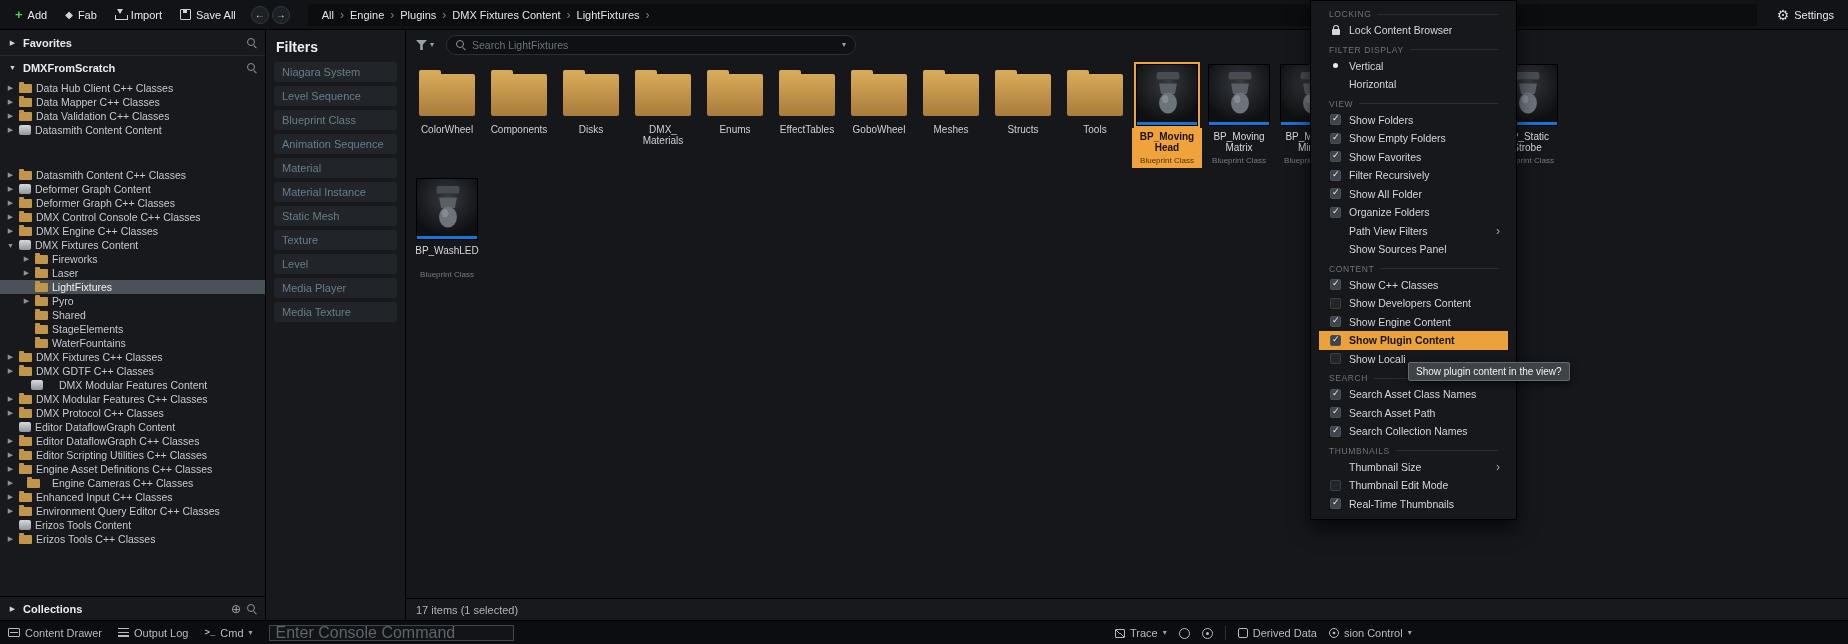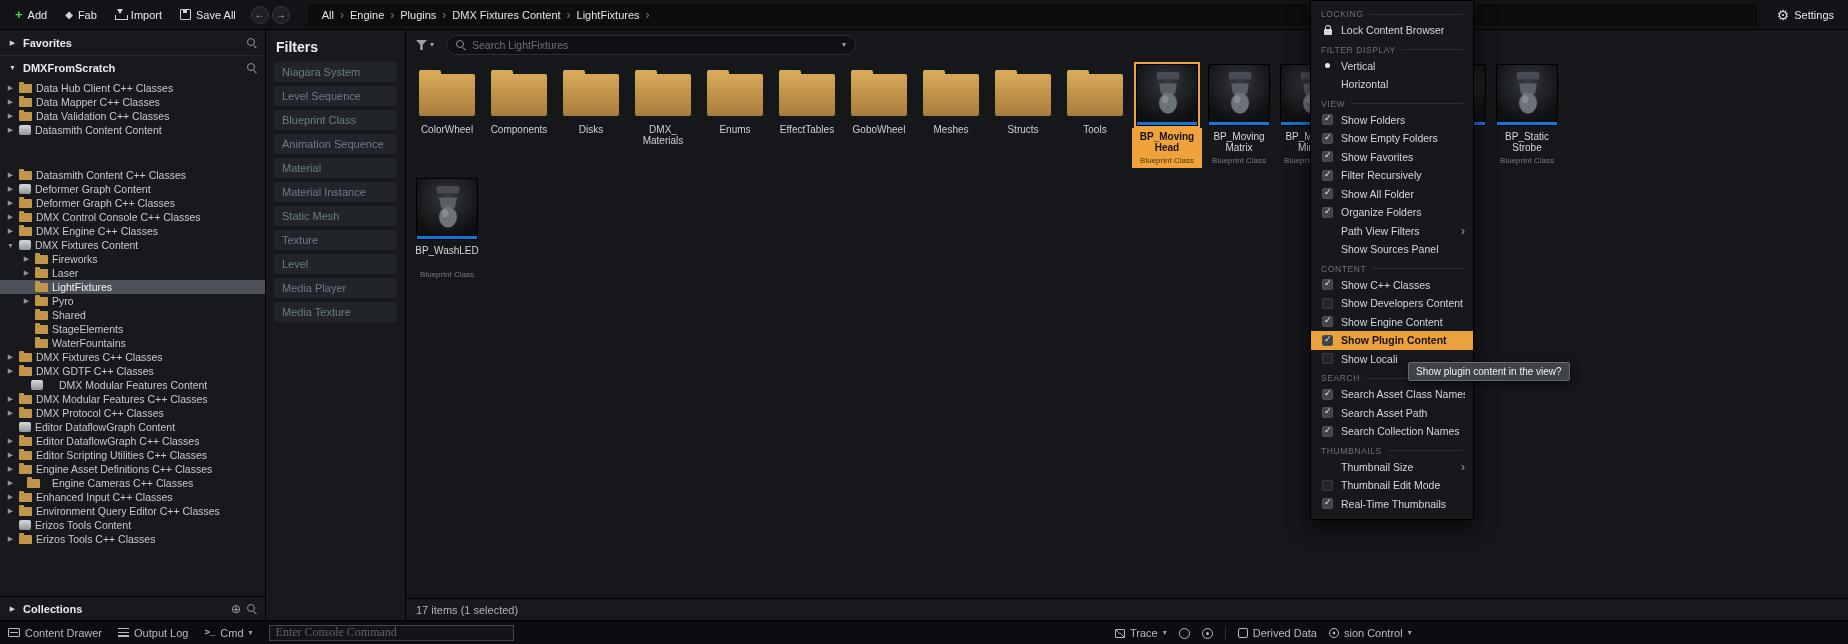--- a/index.html
+++ b/index.html
@@ -83,32 +83,32 @@
 .tile.selected .tile-class{color:#4a3408;}
 .content-status{flex:0 0 22px;height:22px;border-top:1px solid #000;background:#17191d;display:flex;align-items:center;padding:0 10px;color:#aeb3b9;font-size:11px;}
 
 
 .bottom-bar{flex:0 0 24px;height:24px;background:#0c0d10;border-top:1px solid #000;display:flex;align-items:center;padding:0 8px;gap:16px;position:relative;color:#b6bbc1;font-size:11px;}
 .bb-item{display:flex;align-items:center;gap:5px;cursor:pointer;white-space:nowrap;}
 .i-drawer{width:12px;height:9px;border:1.3px solid #b6bbc1;border-radius:1px;position:relative;display:inline-block;}
 .i-drawer::after{content:"";position:absolute;left:1px;right:1px;top:3px;height:1.3px;background:#b6bbc1;}
 .i-log{width:11px;height:9px;background:repeating-linear-gradient(#b6bbc1 0 1.3px,transparent 1.3px 3.6px);display:inline-block;}
 .i-cmd{font-family:"Liberation Mono","DejaVu Sans Mono",monospace;font-size:9px;color:#b6bbc1;font-weight:bold;}
-.console-input{width:245px;height:16px;background:#121417;border:1px solid #41464d;color:#868d94;font-size:12px;font-family:Liberation Serif, serif;padding:0 6px;outline:none;}
+.console-input{width:245px;height:16px;background:#121417;border:1px solid #41464d;color:#868d94;font-size:16px;font-family:Liberation Sans, sans-serif;padding:0 6px;outline:none;}
 .console-input::placeholder{color:#5d646b;}
 .bb-right{position:absolute;left:1115px;top:0;height:24px;display:flex;align-items:center;gap:12px;}
 .i-trace{width:10px;height:9px;border:1px solid #b6bbc1;border-radius:1px;background:linear-gradient(to top right,transparent 46%,#b6bbc1 47%,#b6bbc1 53%,transparent 54%);display:inline-block;}
 .round-ico{width:11px;height:11px;border:1.3px solid #b6bbc1;border-radius:50%;display:inline-block;position:relative;}
 .round-ico.dot::after{content:"";position:absolute;left:3px;top:3px;width:3px;height:3px;border-radius:50%;background:#b6bbc1;}
 .bb-sep{width:1px;height:14px;background:#2c3036;}
 .i-box{width:10px;height:10px;border:1.3px solid #b6bbc1;border-radius:2px;display:inline-block;}
 .i-branch{width:10px;height:10px;border:1.3px solid #b6bbc1;border-radius:50%;display:inline-block;background:radial-gradient(circle 1.5px at 50% 50%,#b6bbc1 0 1.5px,transparent 1.6px);}
 
 
-.settings-menu{position:absolute;left:1310px;top:0;width:164px;background:#16181c;border:1px solid #000;box-shadow:0 8px 18px rgba(0,0,0,.7);z-index:40;padding:3px 0 6px;}
+.settings-menu{position:absolute;left:1310px;top:0;width:207px;background:#16181c;border:1px solid #000;box-shadow:0 8px 18px rgba(0,0,0,.7);z-index:40;padding:3px 8px 6px;}
 .menu-header{display:flex;align-items:center;color:#6d7379;font-size:8.5px;letter-spacing:.6px;padding:5px 10px 2px;text-transform:uppercase;}
 .menu-header::after{content:"";flex:1;height:1px;background:#2b2e33;margin-left:6px;}
 .menu-item{display:flex;align-items:center;height:18.5px;padding:0 8px 0 10px;gap:7px;cursor:pointer;color:#d4d7da;font-size:10.5px;}
 .gutter{width:13px;flex:0 0 13px;display:flex;align-items:center;justify-content:center;}
 .cb{width:11px;height:11px;border-radius:2px;background:#22252a;border:1px solid #3a3f45;position:relative;}
 .cb.checked{background:#3f444b;border-color:#4a5056;}
 .cb.checked::after{content:"✓";position:absolute;left:1px;top:-2px;font-size:9px;color:#eceff1;font-weight:bold;}
 .radio-dot{width:5px;height:5px;border-radius:50%;background:#e8ebee;}
 .i-lock{width:8px;height:6px;background:#d2d5d9;border-radius:1px;position:relative;margin-top:3px;}
 .i-lock::before{content:"";position:absolute;top:-4px;left:1px;width:4px;height:4px;border:1.4px solid #d2d5d9;border-bottom:none;border-radius:3px 3px 0 0;}

